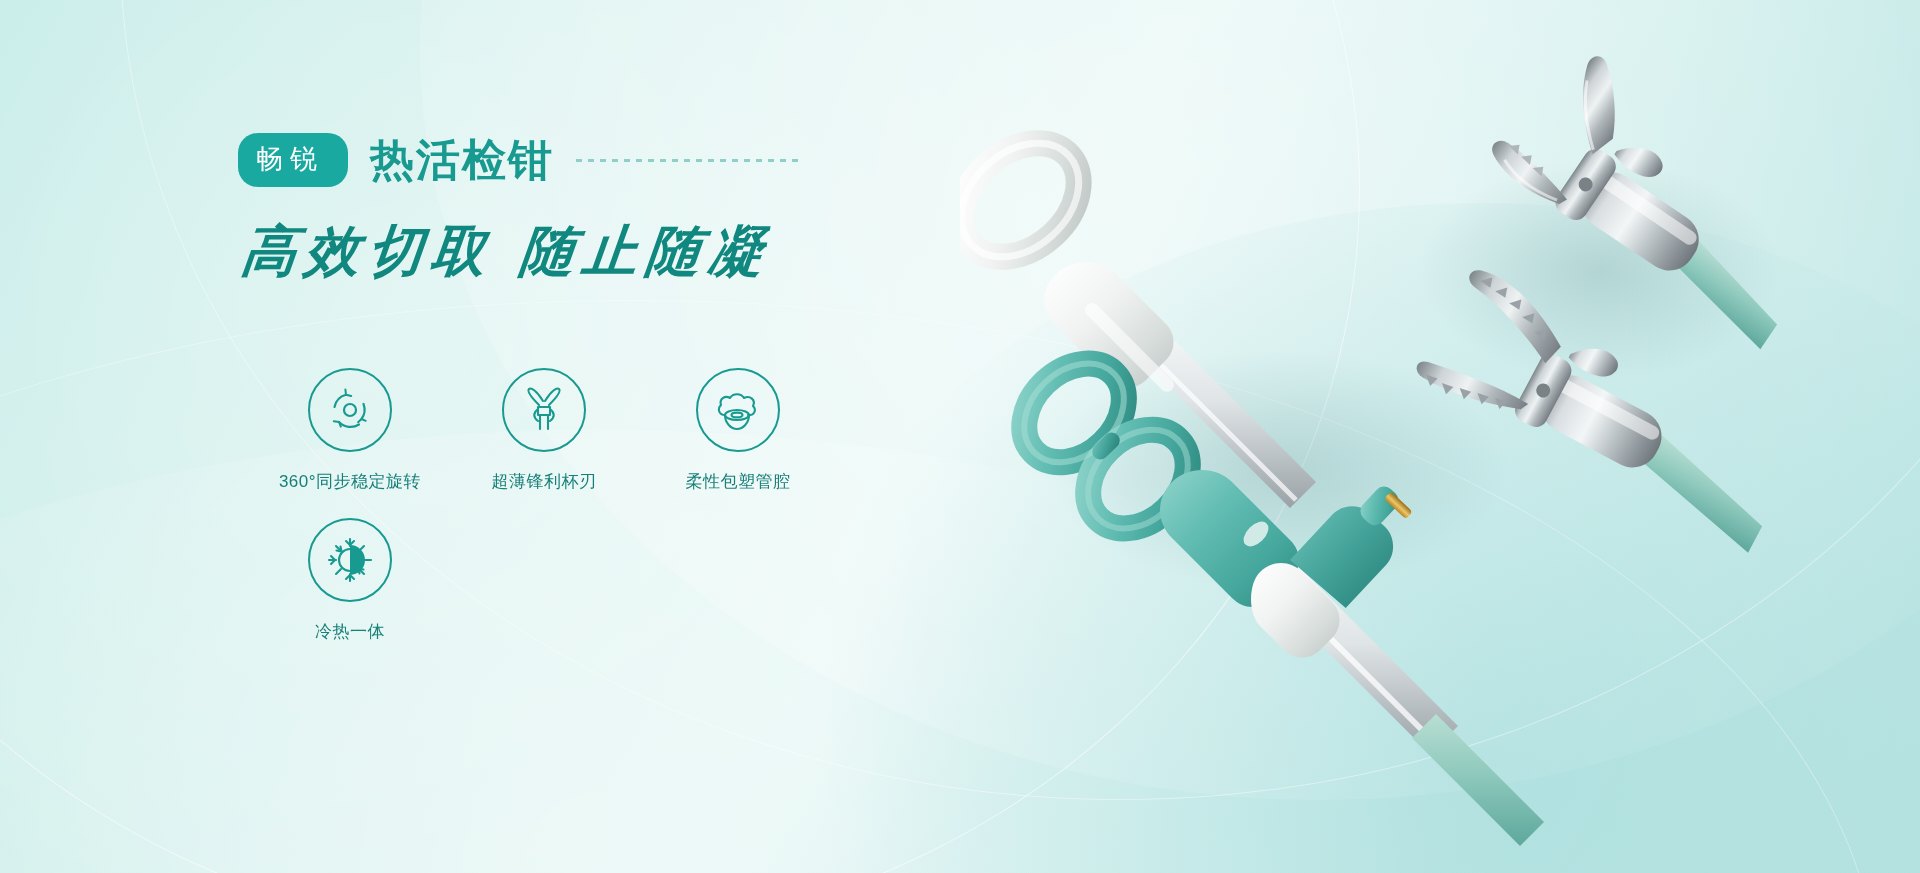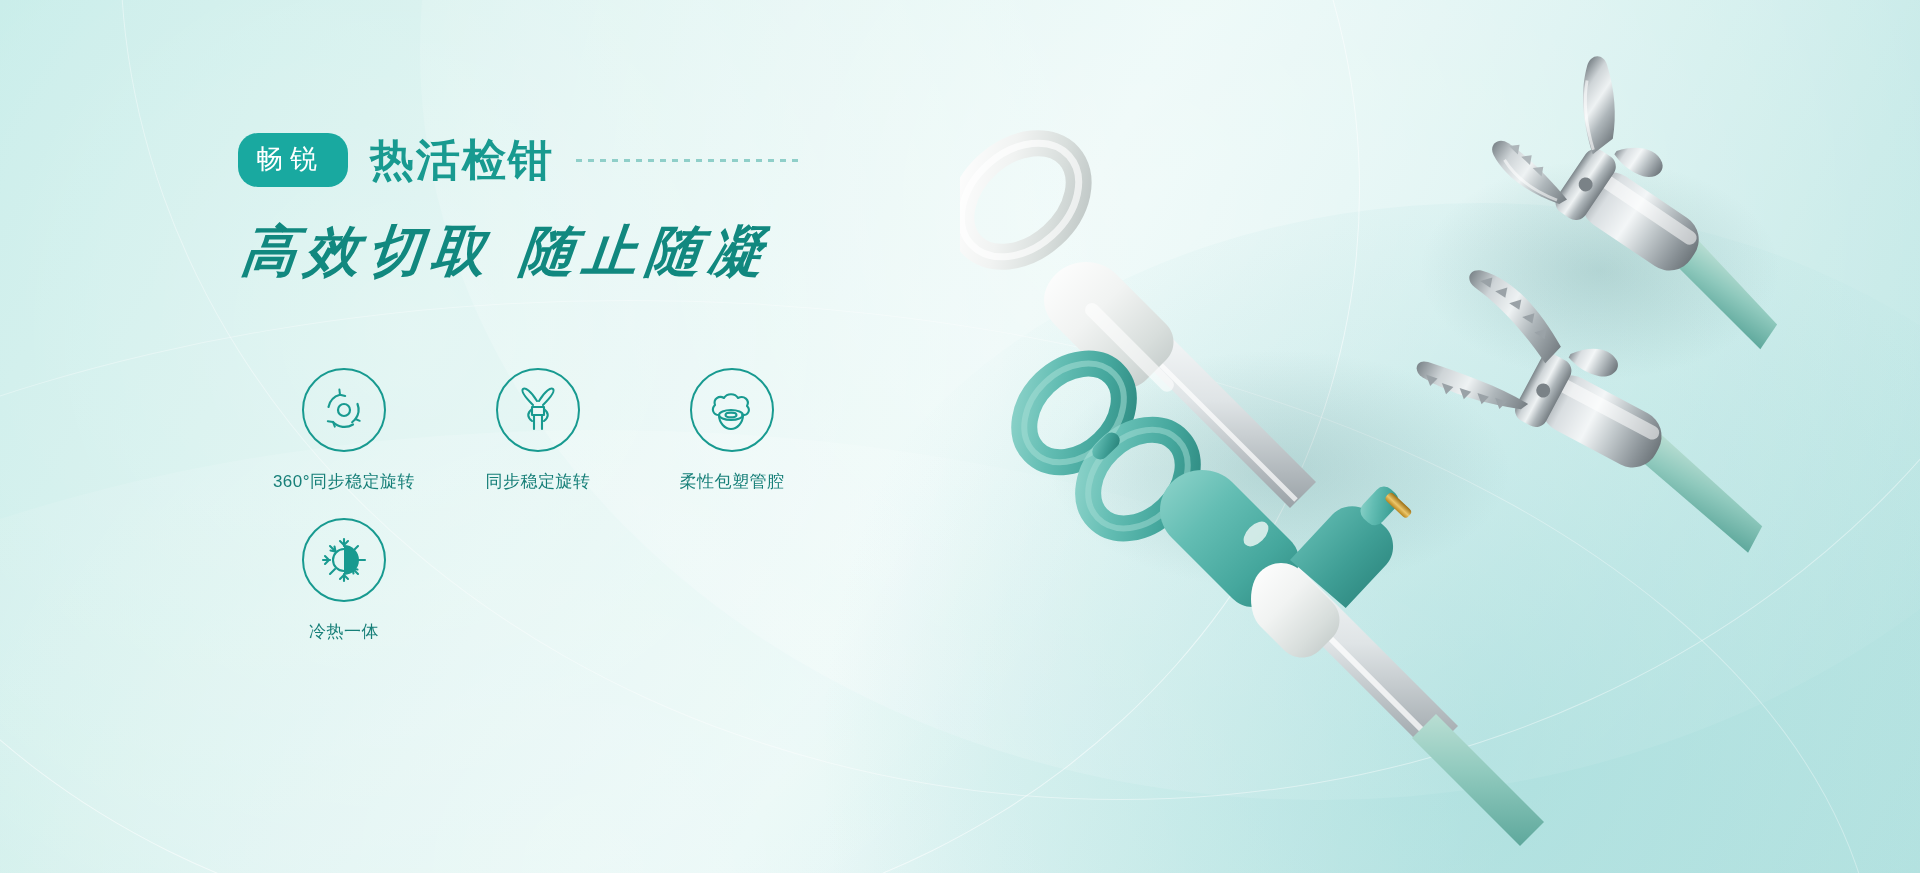--- a/index.html
+++ b/index.html
@@ -113,21 +113,21 @@
     letter-spacing: 8px;
     font-family: "Liberation Serif", "DejaVu Serif", serif;
     white-space: nowrap;
     transform: skewX(-6deg);
   }
   .slogan .gap { display: inline-block; width: 26px; }
 
   
   .features {
     position: absolute;
-    left: 9px; top: 368px;
+    left: 15px; top: 368px;
     display: grid;
     grid-template-columns: 194px 194px 194px;
     grid-template-rows: 150px 150px;
   }
   .feature {
     display: flex;
     flex-direction: column;
     align-items: center;
   }
   .fcircle {
@@ -352,21 +352,21 @@
         <div class="fcircle">
           <svg width="50" height="50" viewBox="0 0 50 50" fill="none" stroke="#189a90" stroke-width="2.1" stroke-linecap="round" stroke-linejoin="round">
             <path d="M20 20 C12 12 8 6 10 4 C12 2 18 6 24 16"></path>
             <path d="M30 20 C38 12 42 6 40 4 C38 2 32 6 26 16"></path>
             <path d="M19 22 h12 v8 h-12 z"></path>
             <path d="M21 30 v14 M29 30 v14"></path>
             <path d="M19 24 C14 28 14 32 19 36"></path>
             <path d="M31 24 C36 28 36 32 31 36"></path>
           </svg>
         </div>
-        <div class="flabel">同步稳定旋转</div>
+        <div class="flabel">超薄锋利杯刃</div>
       </div>
 
 
 
       <div class="feature">
         <div class="fcircle">
           <svg width="50" height="50" viewBox="0 0 50 50" fill="none" stroke="#189a90" stroke-width="2.1" stroke-linecap="round" stroke-linejoin="round">
             <path d="M12 30 C6 30 4 24 8 20 C6 14 12 10 17 13 C20 8 28 8 31 13
                      C37 10 43 15 40 21 C44 25 41 31 35 30"></path>
             <path d="M12 30 C12 38 18 44 24 44 C30 44 36 38 36 30"></path>

